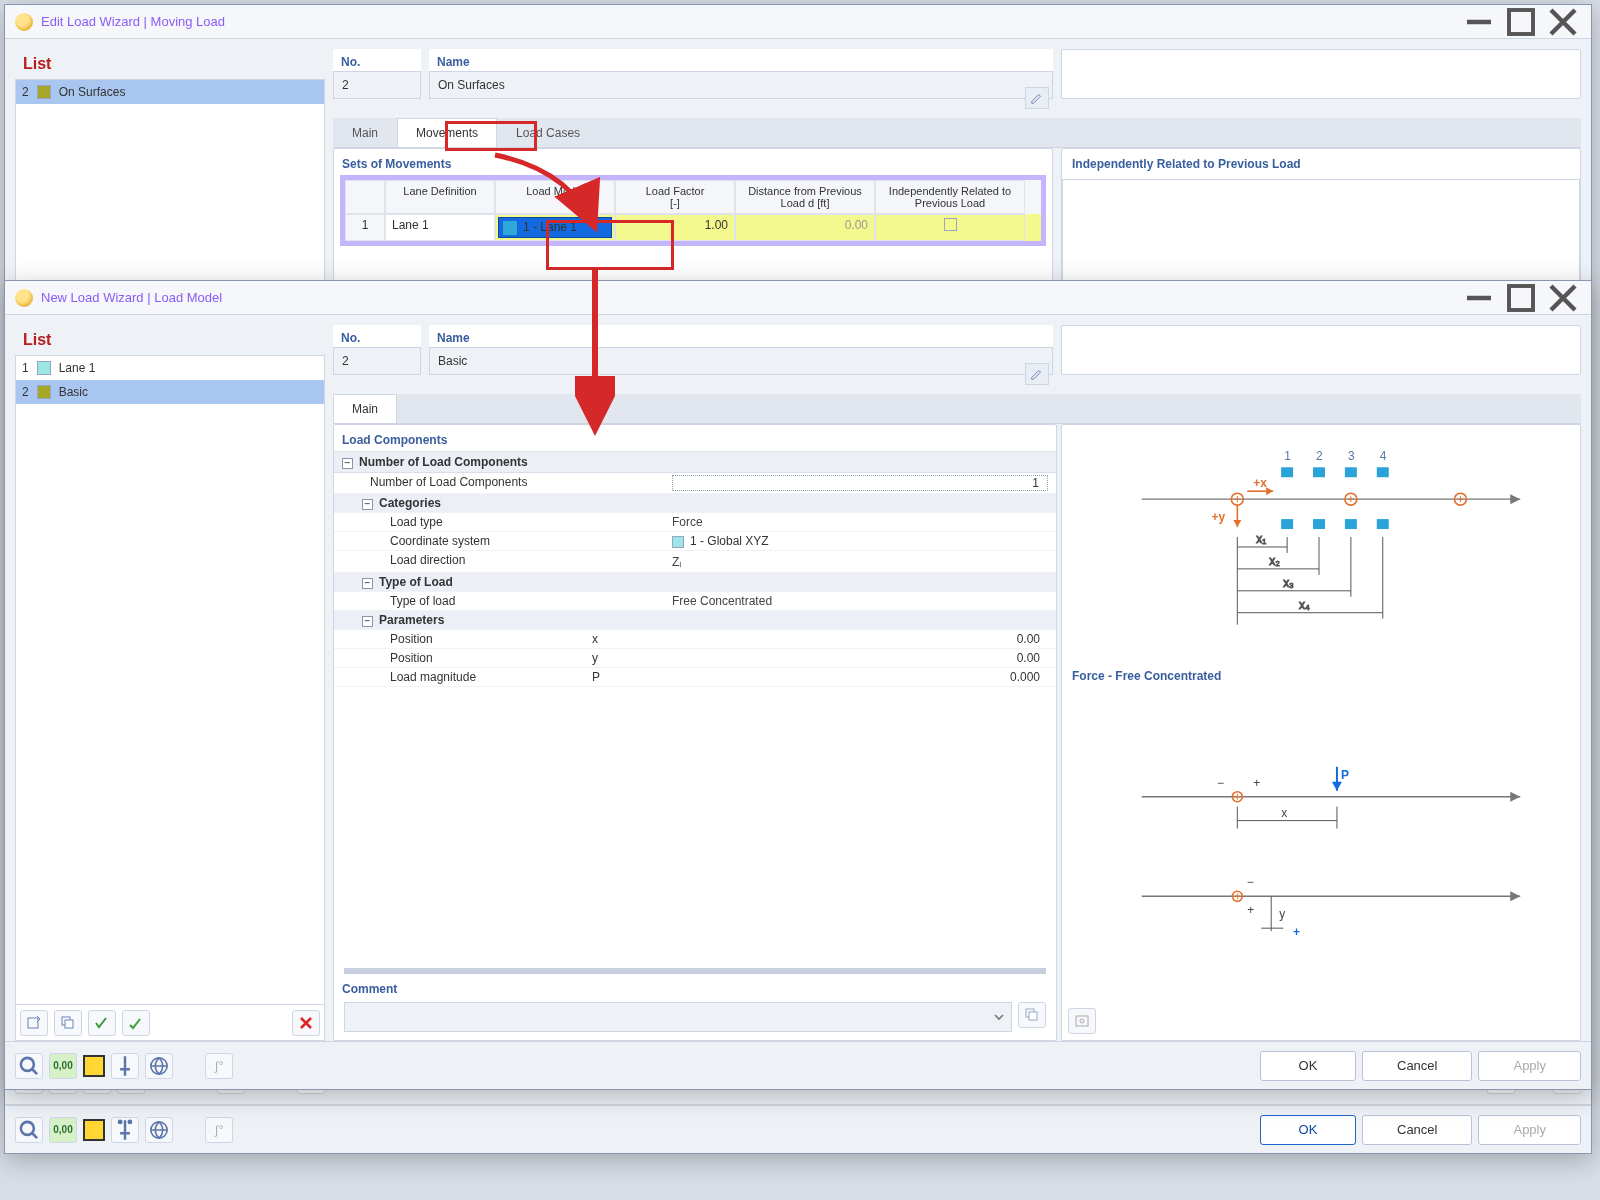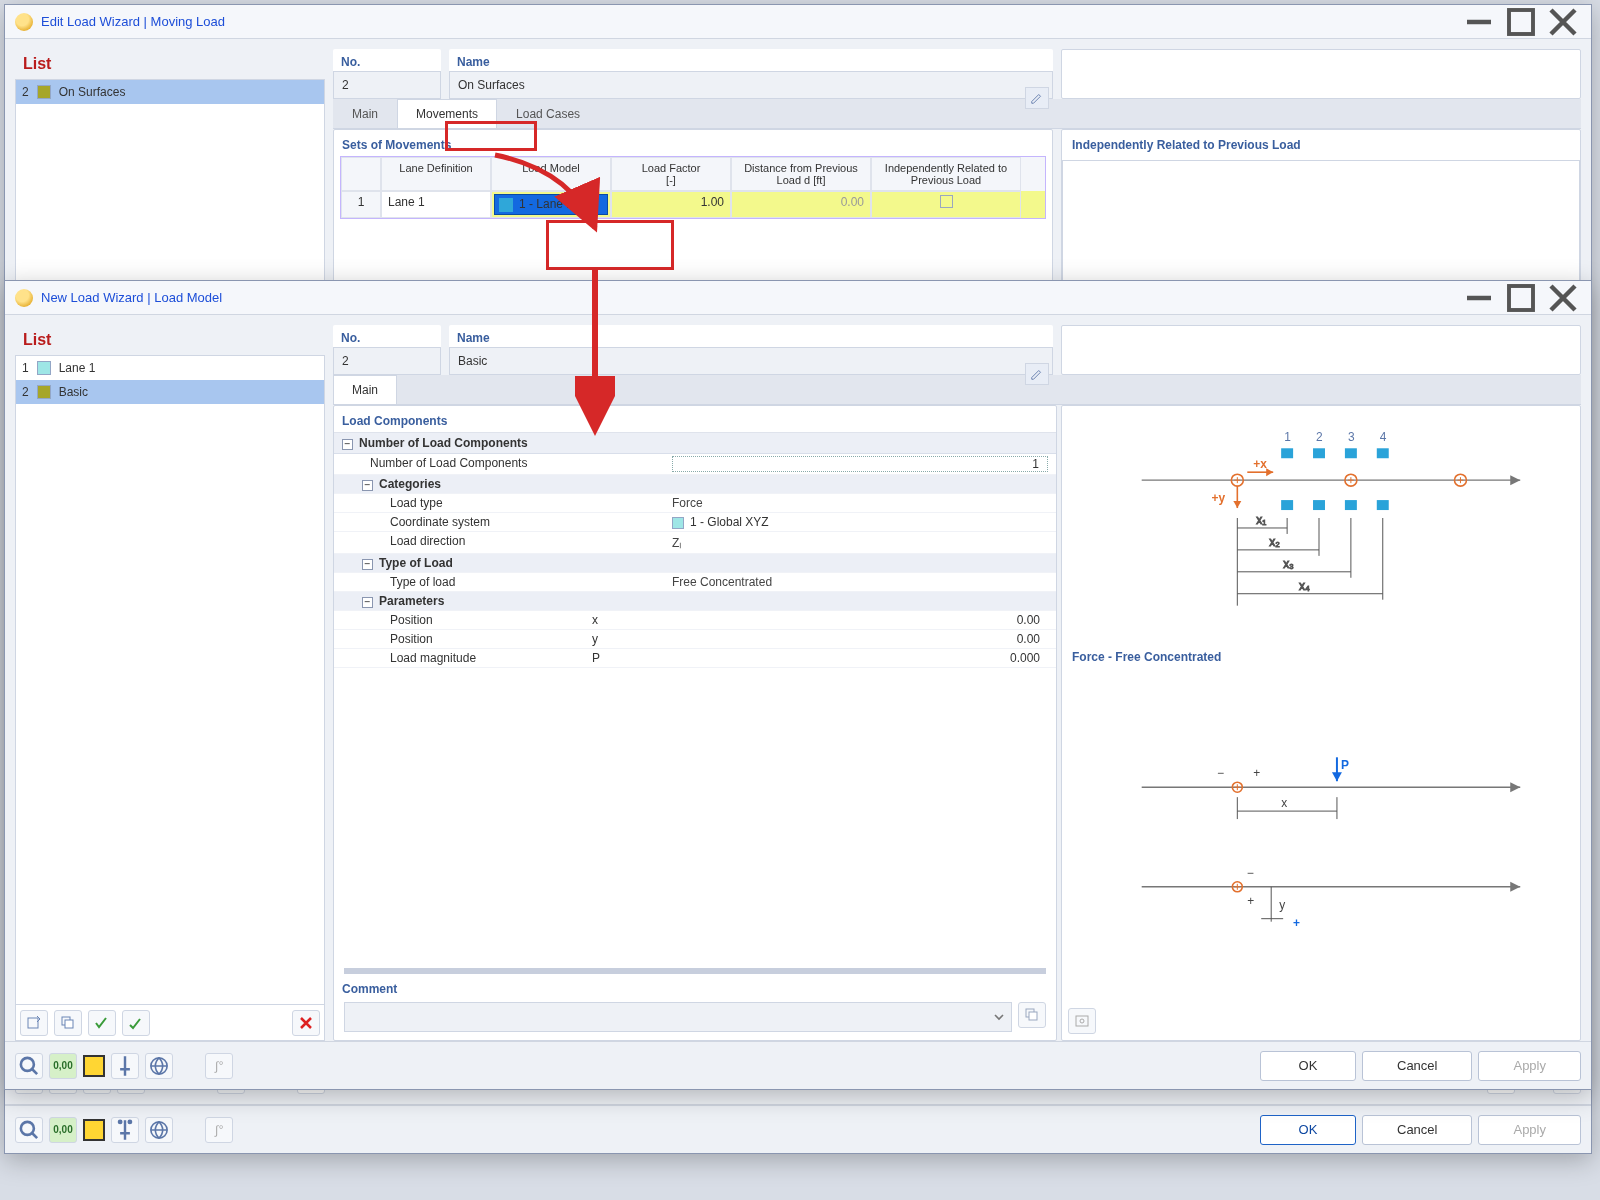--- a/index.html
+++ b/index.html
@@ -1,20 +1,20 @@
 <!DOCTYPE html>
 <html><head>
 <meta charset="utf-8">
 <style>
   *{box-sizing:border-box;margin:0;padding:0;font-family:"Segoe UI",Arial,sans-serif;font-size:12px;color:#333}
   body{background:#d8dde6;position:relative;width:1600px;height:1200px;overflow:hidden}
   .window{position:absolute;background:#eef1f6;border:1px solid #8a96b0;box-shadow:0 6px 24px rgba(0,0,0,.25)}
   .titlebar{height:34px;background:#f5f7fb;display:flex;align-items:center;padding:0 10px;border-bottom:1px solid #d0d6e1}
   .titlebar .appicon{width:18px;height:18px;border-radius:50%;background:#f0b429;margin-right:8px;background:radial-gradient(circle at 40% 35%,#ffe28a 0 40%,#d99400 95%)}
-  .titlebar .ttl{flex:1;font-size:13px;color:#1d4ed8}
+  .titlebar .ttl{flex:1;font-size:13px;color:#8b5cf6}
   .winbtns{display:flex;gap:6px}
   .winbtn{width:36px;height:26px;display:flex;align-items:center;justify-content:center;color:#666;cursor:default}
   .content{position:absolute;top:34px;left:0;right:0;bottom:48px;padding:10px 10px 0 10px;display:flex;gap:8px}
   .footer{position:absolute;left:0;right:0;bottom:0;height:48px;background:#eef1f6;border-top:1px solid #d0d6e1;display:flex;align-items:center;padding:6px 10px;gap:6px}
   .fspacer{flex:1}
   .panel{background:#fff;border:1px solid #cfd6e3;border-radius:2px}
   .leftcol{width:310px;display:flex;flex-direction:column}
   .listlabel{font-size:16px;color:#b91c1c;font-weight:700;padding:6px 8px}
   .listbox{flex:1;background:#fff;border:1px solid #cfd6e3}
   .listitem{display:flex;align-items:center;height:24px;padding:0 6px;gap:8px}
@@ -23,31 +23,31 @@
   .sq.olive{background:#a6a629}
   .sq.cyan{background:#9ee6e6}
   .lefttools{height:36px;display:flex;align-items:center;gap:6px;padding:4px 4px;border:1px solid #cfd6e3;border-top:none;background:#fff}
   .iconbtn{width:28px;height:26px;border:1px solid #cfd6e3;background:#f6f8fb;border-radius:3px;display:flex;align-items:center;justify-content:center;cursor:default}
   .iconbtn svg{width:16px;height:16px}
   .iconbtn.red svg path{stroke:#d22}
   .bigbtn{min-width:96px;height:30px;border:1px solid #b9c3d6;background:#fff;border-radius:3px;font-size:13px;padding:0 34px}
   .bigbtn.primary{border:1.5px solid #1e63c7;color:#0d47a1}
   .midcol{flex:1;display:flex;flex-direction:column;gap:0}
   .toprow{display:flex;gap:8px}
-  .noBox{width:108px}
+  .noBox{width:88px}
   .hdrlbl{font-size:12px;color:#395e9e;font-weight:600;padding:6px 8px 2px 8px}
   .fld{background:#eef1f6;border:1px solid #cfd6e3;height:28px;padding:0 8px;display:flex;align-items:center}
   .nameBox{flex:1}
   .namewrap{position:relative}
   .editIcon{position:absolute;right:4px;top:38px;width:24px;height:22px;border:1px solid #cfd6e3;background:#e8edf6;display:flex;align-items:center;justify-content:center}
-  .tabbar{margin-top:0;display:flex;border-bottom:1px solid #cfd6e3;background:#e2e6ee}
+  .tabbar{margin-top:19px;display:flex;border-bottom:1px solid #cfd6e3;background:#e2e6ee}
   .tab{padding:7px 18px;border:1px solid transparent;border-bottom:none;color:#555}
   .tab.active{background:#fff;border-color:#cfd6e3;color:#333}
   .sectionTitle{color:#395e9e;font-weight:600;padding:8px 8px 4px 8px}
-  .grid{border:1px solid #c4b5fd;background:#fff}
+  .grid{border:5px solid #c4b5fd;background:#fff}
   .gridhdr{display:grid;grid-template-columns:40px 110px 120px 120px 140px 150px;background:#f4f6fa}
   .gh{border:1px solid #dfe3ec;padding:4px 6px;text-align:center;font-size:11px}
   .gridrow{display:grid;grid-template-columns:40px 110px 120px 120px 140px 150px;background:#f3f98c}
   .gc{border:1px solid #dfe3ec;padding:3px 6px;font-size:12px}
   .gc.num{text-align:center;background:#f4f6fa}
   .lm-cell{background:#1369e0;color:#fff;border:1px solid #0b4aa3;padding:2px 4px}
   .lm-cell .sq{background:#2fa7d9;border-color:#2fa7d9;display:inline-block;margin-right:6px;vertical-align:middle}
   .rightcol{width:520px}
   .rlabel{font-size:12px;color:#395e9e;font-weight:600;padding:8px 10px}
   .diag{background:#fff;border:1px solid #cfd6e3;width:100%;height:calc(100% - 0px)}

